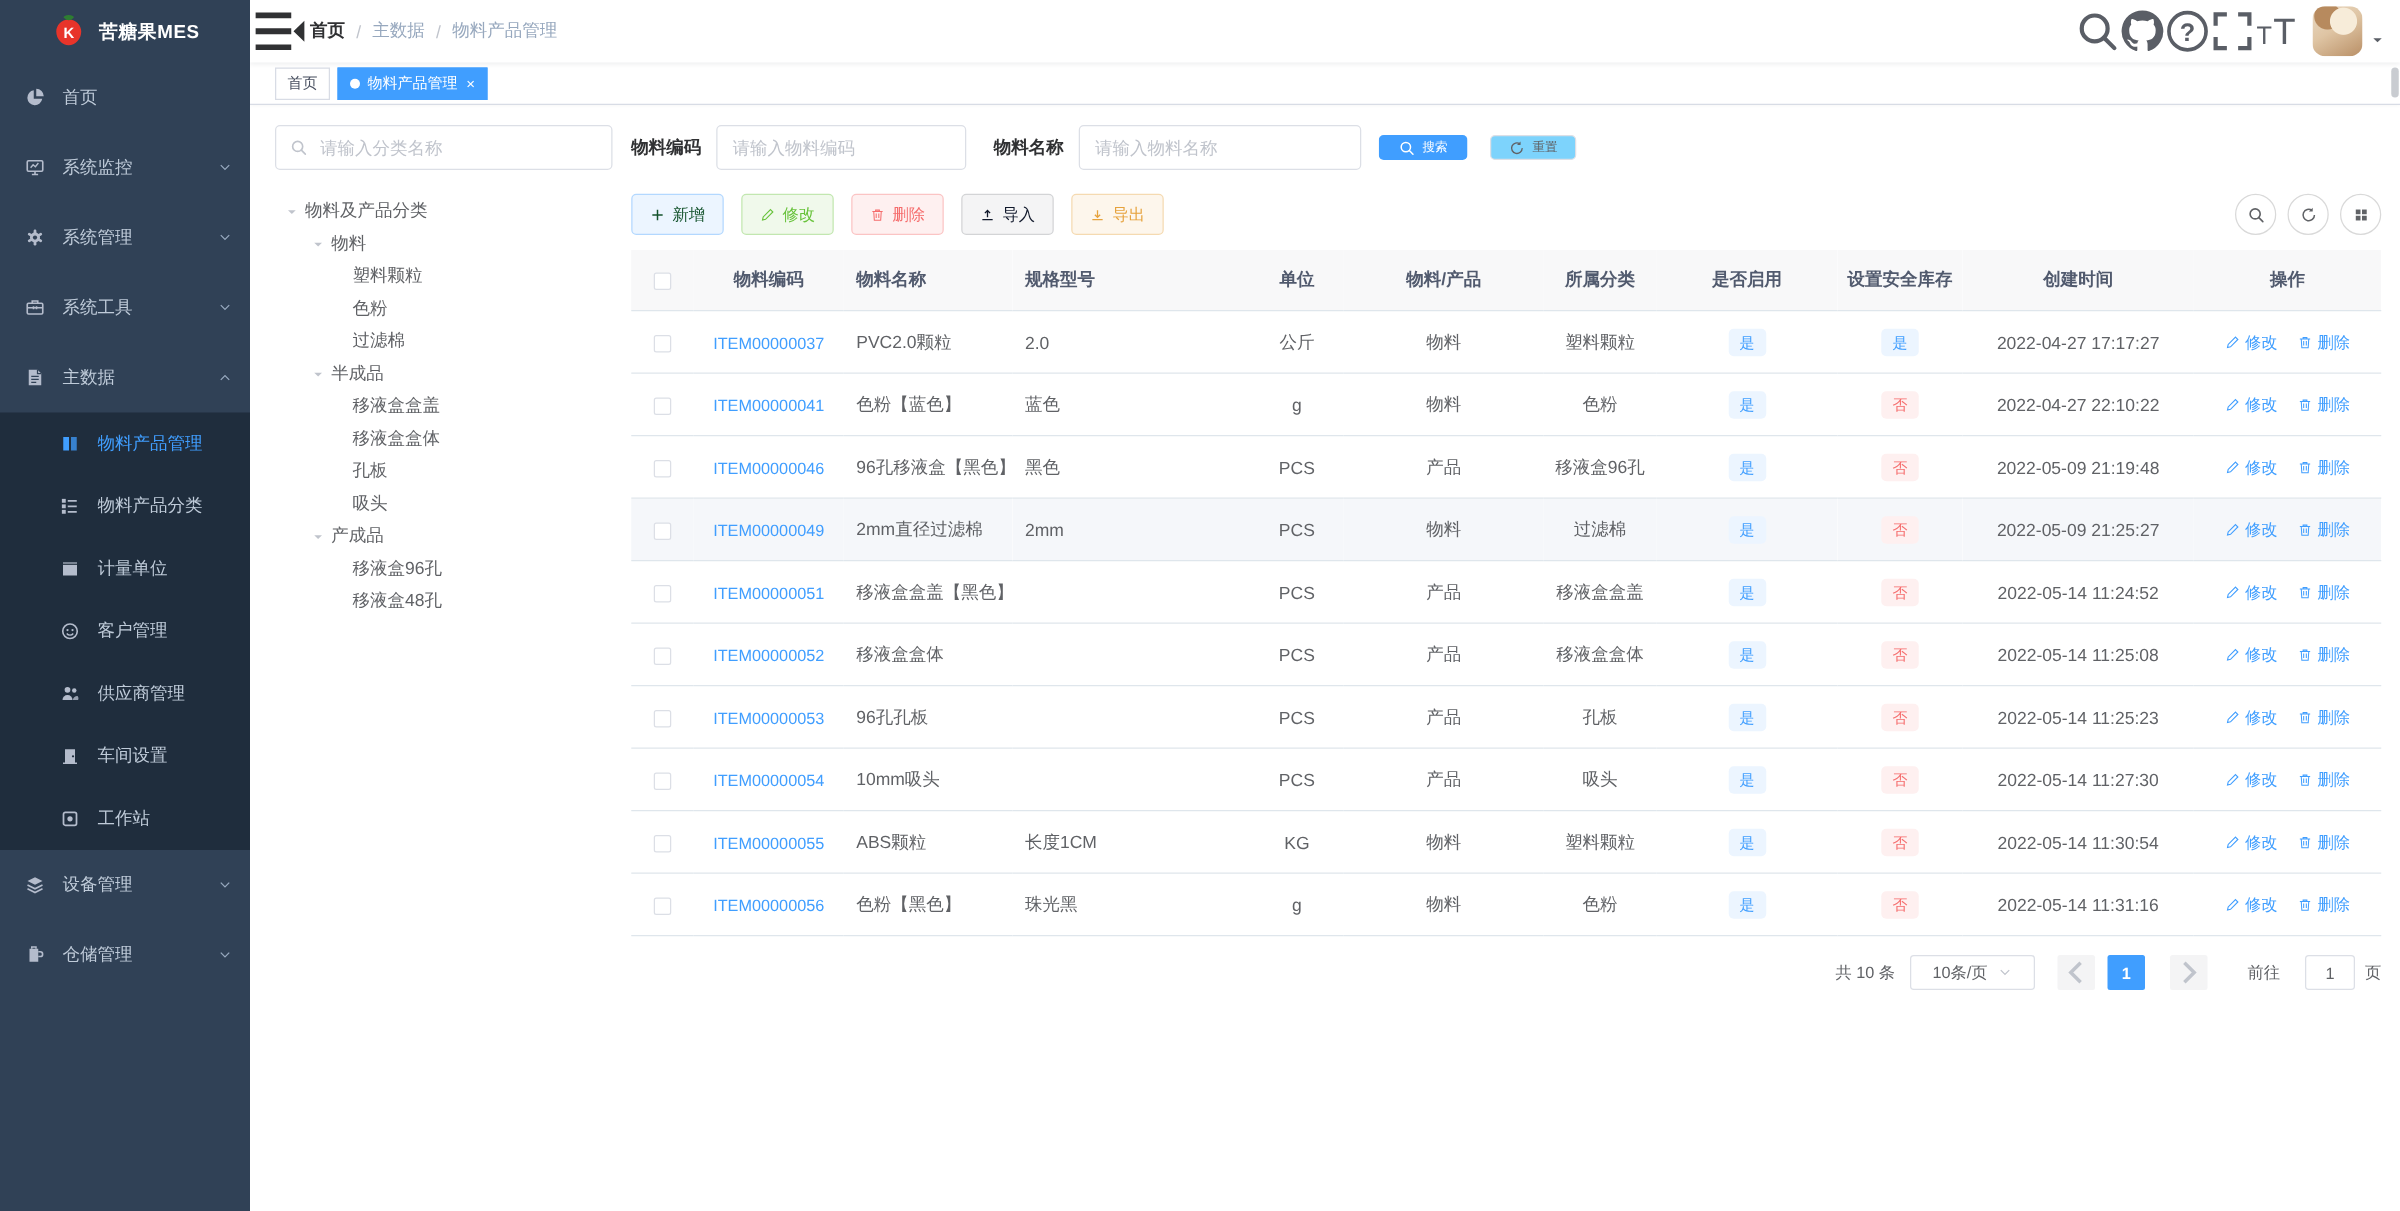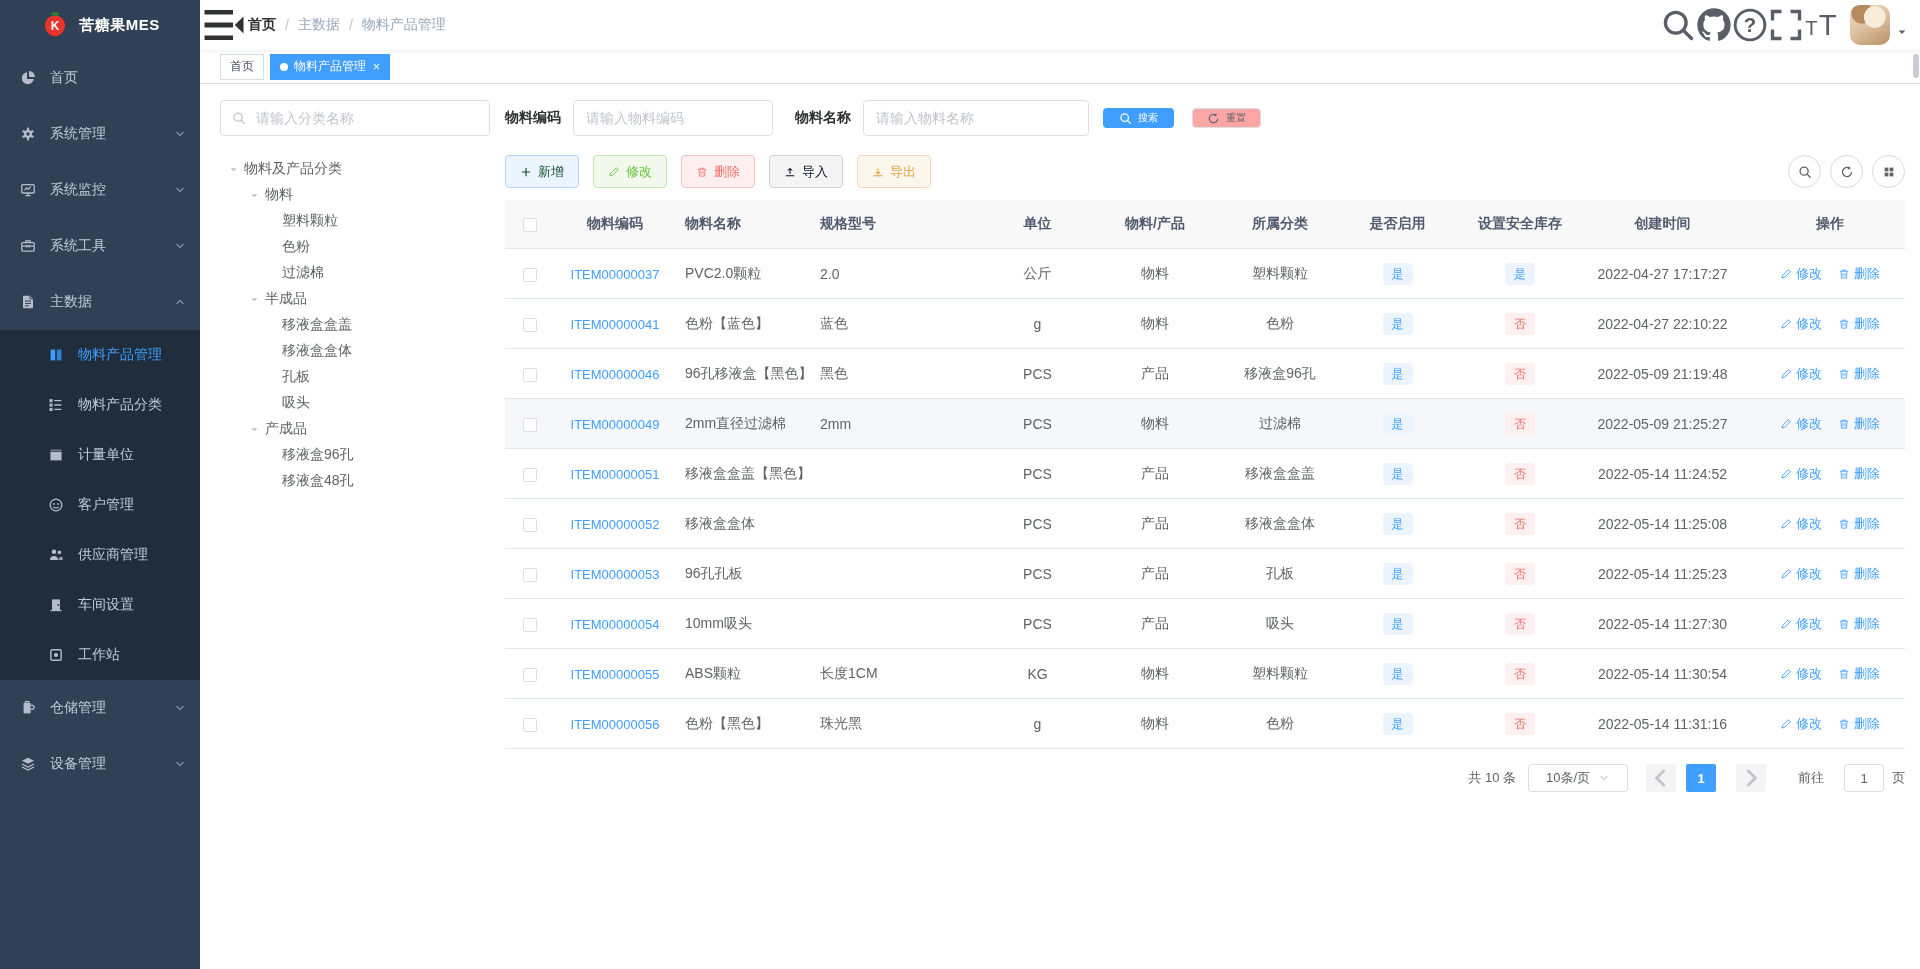--- a/index.html
+++ b/index.html
@@ -77,21 +77,21 @@
   .f-input{height:36px;box-sizing:border-box;border:1px solid #dcdfe6;border-radius:4px;
            padding:0 12px;font-size:14px;color:#606266;outline:0}
   .f-input::placeholder{color:#c0c4cc}
   .f-input.w1{width:200px}
   .f-input.w2{width:226px;margin-right:14px}
   .f-label.second{margin-left:22px}
   .btn{height:20px;box-sizing:border-box;border-radius:4px;display:inline-flex;align-items:center;
        justify-content:center;gap:6px;font-size:10px;cursor:pointer;border:1px solid transparent}
   .btn .svg-ic{font-size:13px}
   .btn-search{background:#409eff;color:#fff;padding:0 15px}
-  .btn-reset{background:#fca5a5;color:#606266;border-color:#dcdfe6;padding:0 14px;margin-left:18px}
+  .btn-reset{background:#7dd3fc;color:#606266;border-color:#dcdfe6;padding:0 14px;margin-left:18px}
 
   .toolbar-row{margin-top:19px;display:flex;align-items:center}
   .tb-btn{height:33px;box-sizing:border-box;padding:0 14px;border-radius:4px;border:1px solid;
           display:inline-flex;align-items:center;gap:6px;font-size:13px;margin-right:14px;cursor:pointer}
   .tb-btn .svg-ic{font-size:12px}
   .tb-primary{background:#ecf5ff;border-color:#b3d8ff;color:#14532d}
   .tb-success{background:#f0f9eb;border-color:#c2e7b0;color:#67c23a}
   .tb-danger{background:#fef0f0;border-color:#fbc4c4;color:#f56c6c}
   .tb-info{background:#f4f4f5;border-color:#d3d4d6;color:#0f172a}
   .tb-warning{background:#fdf6ec;border-color:#f5dab1;color:#e6a23c}
@@ -156,54 +156,54 @@
           <svg viewBox="0 0 16 16">
             <path fill="currentColor" d="M7 2.2a6 6 0 1 0 6.8 6.8H7z"></path>
             <path fill="currentColor" d="M9 1a6 6 0 0 1 6 6H9z"></path>
           </svg>
         </span>
         <span class="m-label">首页</span>
       </div>
       <div class="menu-item">
         <span class="svg-ic m-ic">
           <svg viewBox="0 0 16 16">
+            <rect x="1.8" y="2.6" width="12.4" height="8.4" rx="1" fill="none" stroke="currentColor" stroke-width="1.3"></rect>
+            <path d="M4.5 8.2l2-2.4 1.8 1.6 2.4-3" fill="none" stroke="currentColor" stroke-width="1.1"></path>
+            <path d="M5.5 13.6h5M8 11v2.6" stroke="currentColor" stroke-width="1.3"></path>
+          </svg>
+        </span>
+        <span class="m-label">系统监控</span>
+        <span class="svg-ic m-arrow">
+          <svg viewBox="0 0 16 16">
+            <path d="M3.5 5.5L8 10l4.5-4.5" fill="none" stroke="currentColor" stroke-width="1.4"></path>
+          </svg>
+        </span>
+      </div>
+      <div class="menu-item">
+        <span class="svg-ic m-ic">
+          <svg viewBox="0 0 16 16">
             <g fill="currentColor">
               <rect x="6.9" y="1.6" width="2.2" height="12.8" rx="1"></rect>
               <rect x="6.9" y="1.6" width="2.2" height="12.8" rx="1" transform="rotate(60 8 8)"></rect>
               <rect x="6.9" y="1.6" width="2.2" height="12.8" rx="1" transform="rotate(120 8 8)"></rect>
               <circle cx="8" cy="8" r="4"></circle>
             </g>
             <circle cx="8" cy="8" r="1.7" fill="#304156"></circle>
           </svg>
         </span>
         <span class="m-label">系统管理</span>
         <span class="svg-ic m-arrow">
           <svg viewBox="0 0 16 16">
             <path d="M3.5 5.5L8 10l4.5-4.5" fill="none" stroke="currentColor" stroke-width="1.4"></path>
           </svg>
         </span>
       </div>
       <div class="menu-item">
         <span class="svg-ic m-ic">
           <svg viewBox="0 0 16 16">
-            <rect x="1.8" y="2.6" width="12.4" height="8.4" rx="1" fill="none" stroke="currentColor" stroke-width="1.3"></rect>
-            <path d="M4.5 8.2l2-2.4 1.8 1.6 2.4-3" fill="none" stroke="currentColor" stroke-width="1.1"></path>
-            <path d="M5.5 13.6h5M8 11v2.6" stroke="currentColor" stroke-width="1.3"></path>
-          </svg>
-        </span>
-        <span class="m-label">系统监控</span>
-        <span class="svg-ic m-arrow">
-          <svg viewBox="0 0 16 16">
-            <path d="M3.5 5.5L8 10l4.5-4.5" fill="none" stroke="currentColor" stroke-width="1.4"></path>
-          </svg>
-        </span>
-      </div>
-      <div class="menu-item">
-        <span class="svg-ic m-ic">
-          <svg viewBox="0 0 16 16">
             <rect x="1.8" y="4.6" width="12.4" height="8.6" rx="1" fill="none" stroke="currentColor" stroke-width="1.3"></rect>
             <path d="M5.8 4.6V2.8h4.4v1.8M1.8 8.2h12.4M6.8 7v2.4M9.2 7v2.4" fill="none" stroke="currentColor" stroke-width="1.3"></path>
           </svg>
         </span>
         <span class="m-label">系统工具</span>
         <span class="svg-ic m-arrow">
           <svg viewBox="0 0 16 16">
             <path d="M3.5 5.5L8 10l4.5-4.5" fill="none" stroke="currentColor" stroke-width="1.4"></path>
           </svg>
         </span>
@@ -297,41 +297,41 @@
               <rect x="2.8" y="2.8" width="10.4" height="10.4" rx="1.5" fill="none" stroke="currentColor" stroke-width="1.4"></rect>
               <circle cx="8" cy="8" r="2.1" fill="currentColor"></circle>
             </svg>
           </span>
           <span class="m-label">工作站</span>
         </div>
       </div>
       <div class="menu-item">
         <span class="svg-ic m-ic">
           <svg viewBox="0 0 16 16">
+            <path fill="currentColor" d="M8 1.8l6 3-6 3-6-3z"></path>
+            <path d="M2 8l6 3 6-3" fill="none" stroke="currentColor" stroke-width="1.3"></path>
+            <path d="M2 11l6 3 6-3" fill="none" stroke="currentColor" stroke-width="1.3"></path>
+          </svg>
+        </span>
+        <span class="m-label">设备管理</span>
+        <span class="svg-ic m-arrow">
+          <svg viewBox="0 0 16 16">
+            <path d="M3.5 5.5L8 10l4.5-4.5" fill="none" stroke="currentColor" stroke-width="1.4"></path>
+          </svg>
+        </span>
+      </div>
+      <div class="menu-item">
+        <span class="svg-ic m-ic">
+          <svg viewBox="0 0 16 16">
             <path fill="currentColor" d="M3.6 3h7v10.4h-7z"></path>
             <path d="M10.6 5.4h1.6a1.9 1.9 0 0 1 0 3.8h-1.6" fill="none" stroke="currentColor" stroke-width="1.3"></path>
             <path d="M5.4 3V1.6h3.4V3" fill="none" stroke="currentColor" stroke-width="1.2"></path>
           </svg>
         </span>
         <span class="m-label">仓储管理</span>
-        <span class="svg-ic m-arrow">
-          <svg viewBox="0 0 16 16">
-            <path d="M3.5 5.5L8 10l4.5-4.5" fill="none" stroke="currentColor" stroke-width="1.4"></path>
-          </svg>
-        </span>
-      </div>
-      <div class="menu-item">
-        <span class="svg-ic m-ic">
-          <svg viewBox="0 0 16 16">
-            <path fill="currentColor" d="M8 1.8l6 3-6 3-6-3z"></path>
-            <path d="M2 8l6 3 6-3" fill="none" stroke="currentColor" stroke-width="1.3"></path>
-            <path d="M2 11l6 3 6-3" fill="none" stroke="currentColor" stroke-width="1.3"></path>
-          </svg>
-        </span>
-        <span class="m-label">设备管理</span>
         <span class="svg-ic m-arrow">
           <svg viewBox="0 0 16 16">
             <path d="M3.5 5.5L8 10l4.5-4.5" fill="none" stroke="currentColor" stroke-width="1.4"></path>
           </svg>
         </span>
       </div>
     </nav>
 </aside>
 
 <header class="navbar">

